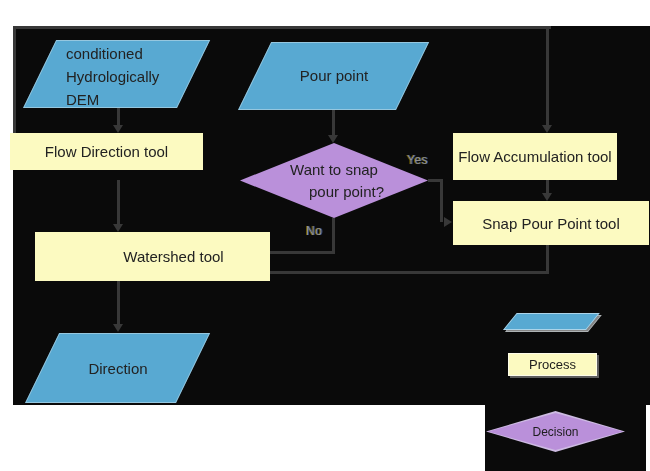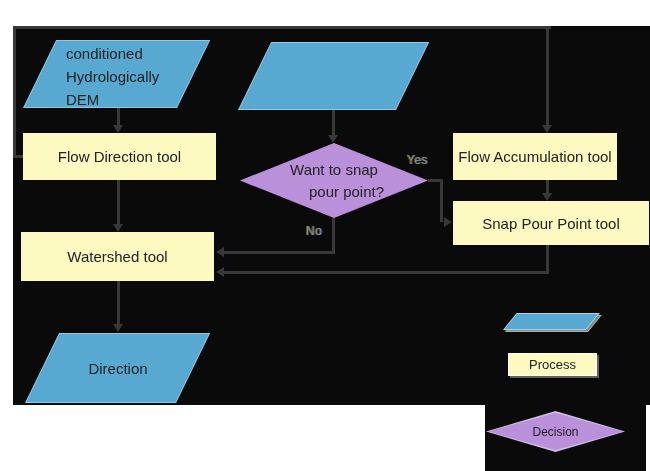--- a/index.html
+++ b/index.html
@@ -80,34 +80,35 @@
   <div class="abs ah down" style="left:113px;top:324px;"></div>
 
   <div class="abs para" style="left:23px;top:40px;width:154px;height:68px;"></div>
   <div class="abs" style="left:66px;top:42px;">
     <div class="lbl">conditioned</div>
     <div class="lbl">Hydrologically</div>
     <div class="lbl">DEM</div>
   </div>
 
   <div class="abs para" style="left:238px;top:42px;width:158px;height:68px;"></div>
+  <div class="abs lbl lbl-center" style="left:238px;top:64px;width:192px;">Pour point</div>
 
-  <div class="abs rect" style="left:23px;top:133px;width:193px;height:47px;justify-content:center;">
+  <div class="abs rect" style="left:10px;top:133px;width:193px;height:37px;justify-content:center;">
     <span class="node-text">Flow Direction tool</span>
   </div>
 
   <div class="abs rect" style="left:453px;top:133px;width:164px;height:47px;">
     <span class="node-text">Flow Accumulation tool</span>
   </div>
 
   <div class="abs rect" style="left:453px;top:201px;width:196px;height:44px;text-align:right;">
     <span class="node-text">Snap Pour Point tool</span>
   </div>
 
-  <div class="abs rect" style="left:21px;top:232px;width:193px;height:49px;">
+  <div class="abs rect" style="left:35px;top:232px;width:193px;height:49px;padding-left:42px;">
     <span class="node-text">Watershed tool</span>
   </div>
 
   <div class="abs diamond" style="left:240px;top:143px;width:188px;height:75px;">
     <div class="lbl" style="line-height:22px;text-align:right;">Want to snap</div>
     <div class="lbl" style="line-height:22px;margin-left:25px;">pour point?</div>
   </div>
 
   <div class="abs para" style="left:25px;top:333px;width:151px;height:70px;"></div>
   <div class="abs lbl lbl-center" style="left:25px;top:357px;width:186px;">Direction</div>

